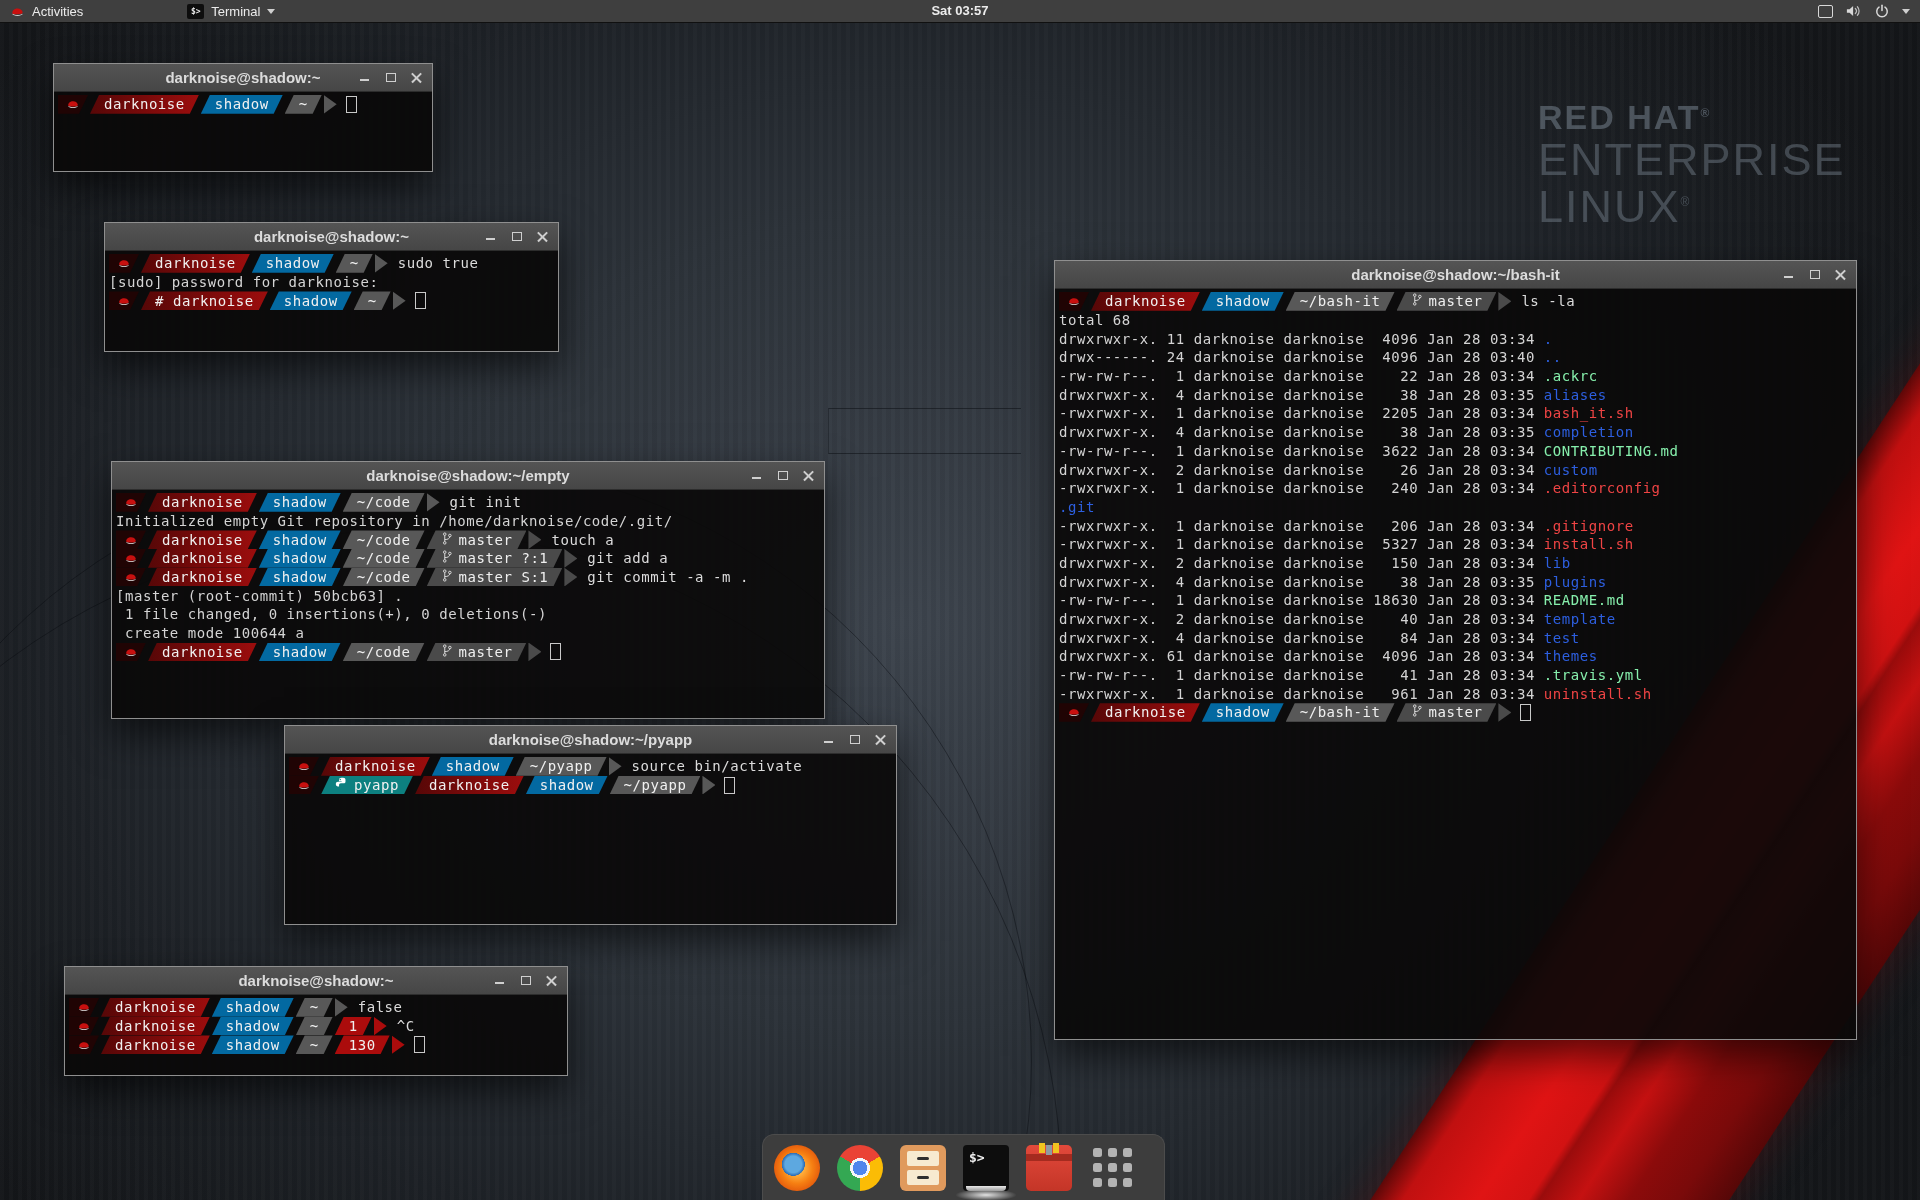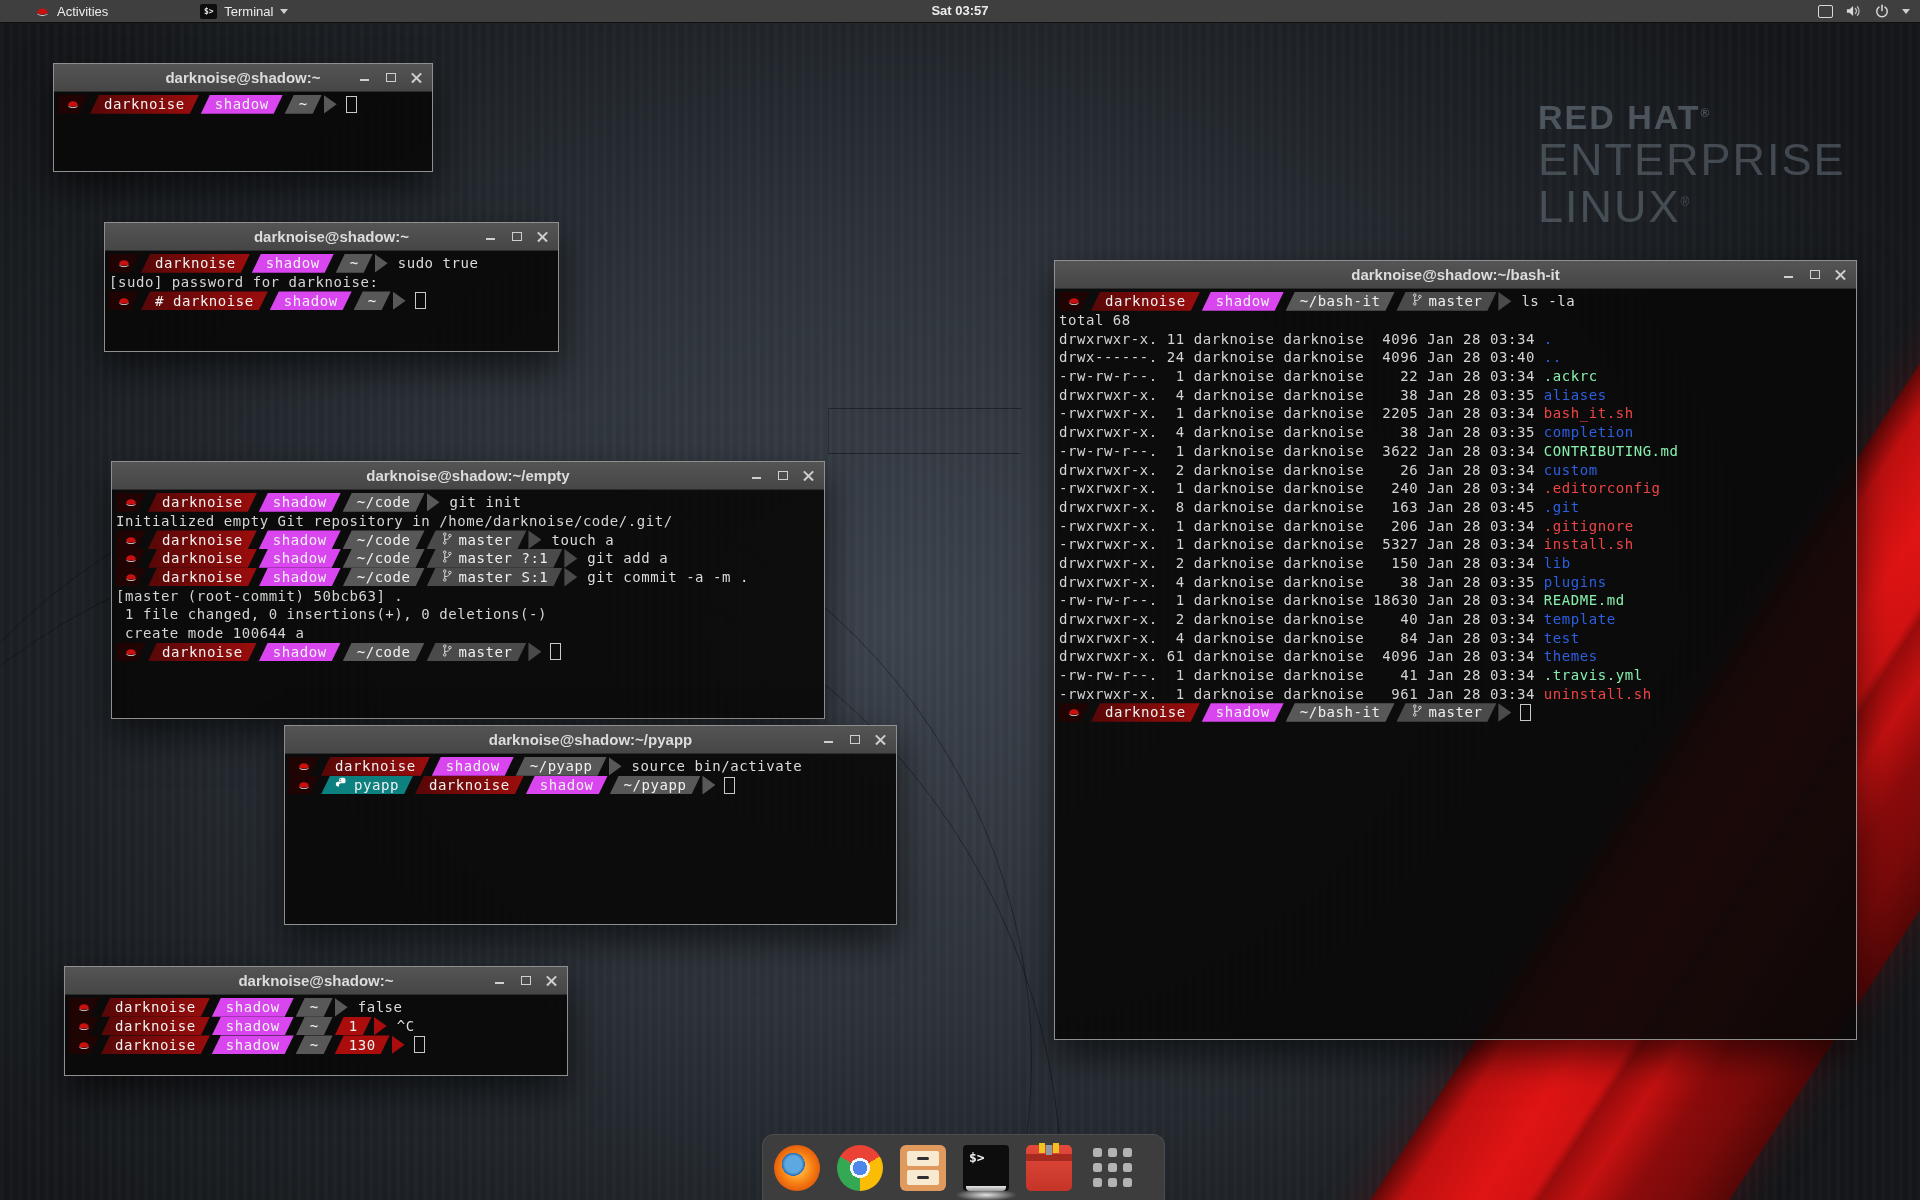--- a/index.html
+++ b/index.html
@@ -20,21 +20,21 @@
     background:linear-gradient(180deg,#5e0808 0,#c01010 9%,#e01414 30%,#d21212 44%,#9a0c0c 47%,#c51111 58%,#8c0b0b 72%,#7a0a0a 86%,#560707 100%);
     box-shadow:0 0 40px rgba(120,8,8,.35);}
   .logo{position:absolute;left:1538px;top:98px;z-index:2;color:rgba(150,165,180,.40);user-select:none;}
   .logo .l1{font-size:34px;font-weight:700;letter-spacing:2px;}
   .logo .l2,.logo .l3{font-size:45px;font-weight:300;letter-spacing:2px;color:rgba(150,165,180,.34);line-height:1.04;}
   .logo sup{font-size:12px;}
 
   
   .topbar{position:absolute;left:0;top:0;width:1920px;height:22px;background:#3f3f3f;
     border-bottom:1px solid #101010;z-index:50;display:flex;align-items:center;color:#ececec;font-size:13px;}
-  .tb-left{display:flex;align-items:center;gap:0;padding-left:27px;}
+  .tb-left{display:flex;align-items:center;gap:12px;padding-left:2px;}
   .activities{display:flex;align-items:center;gap:7px;padding:0 8px;height:22px;cursor:default;}
   .appmenu{display:flex;align-items:center;gap:7px;margin-left:78px;height:22px;padding:0 6px;}
   .term-mini{width:17px;height:15px;background:#0d0d0d;border-radius:2px;color:#e8e8e8;
     font:bold 8px/15px "DejaVu Sans Mono",monospace;text-align:center;}
   .caret-down{width:0;height:0;border-left:4px solid transparent;border-right:4px solid transparent;border-top:5px solid #cfcfcf;}
   .clock{position:absolute;left:50%;transform:translateX(-50%);top:0;height:22px;line-height:22px;font-weight:700;}
   .tb-right{position:absolute;right:10px;top:0;height:22px;display:flex;align-items:center;gap:13px;}
   .ico-window{width:13px;height:11px;border:1.6px solid #d8d8d8;border-radius:2px;}
   
   .window{position:absolute;border:1px solid #8f8f8f;box-shadow:0 16px 36px rgba(0,0,0,.6);z-index:10;}
@@ -51,21 +51,21 @@
     font-family:"DejaVu Sans Mono",monospace;font-size:14px;letter-spacing:.55px;color:#d4d4d4;
     padding:3px 0 0 4px;overflow:hidden;}
   .tline{display:flex;align-items:center;height:18.7px;white-space:nowrap;}
   .plain{white-space:pre;}
   .c-blue{color:#2d5fe0;} .c-green{color:#ef4444;} .c-white{color:#86efac;}
   .hatcell{display:inline-flex;align-items:center;justify-content:center;width:30px;height:18.7px;
     background:#200404;clip-path:polygon(0 0,100% 0,calc(100% - 9px) 100%,0 100%);}
   .seg{display:inline-flex;align-items:center;gap:6px;height:18.7px;padding:0 14px;margin-left:2px;color:#f0f0f0;
     clip-path:polygon(9px 0,100% 0,calc(100% - 9px) 100%,0 100%);}
   .seg-user{background:linear-gradient(90deg,#570707,#9c0d0d);}
-  .seg-host{background:#d946ef;}
+  .seg-host{background:#0369a1;}
   .seg-path{background:#585858;}
   .seg-branch{background:#4a4a4a;}
   .seg-status{background:#ab0c0c;}
   .seg-venv{background:#0d8080;}
   .cap{width:13px;height:18.7px;margin-left:2px;clip-path:polygon(0 0,100% 50%,0 100%);padding:0;}
   .cmd{margin-left:10px;color:#dcdcdc;}
   .cursor{display:inline-block;width:9px;height:15px;border:1.6px solid #c9c9c9;margin-left:9px;}
   
   .dock{position:absolute;left:762px;top:1134px;width:403px;height:66px;background:#3d3d3d;
     border:1px solid #4c4c4c;border-bottom:none;border-radius:12px 12px 0 0;z-index:40;
@@ -588,21 +588,20 @@
         </div>
         <div class="tline">
           <span class="plain">drwxrwxr-x.  2 darknoise darknoise    26 Jan 28 03:34 </span>
           <span class="plain c-blue">custom</span>
         </div>
         <div class="tline">
           <span class="plain">-rwxrwxr-x.  1 darknoise darknoise   240 Jan 28 03:34 </span>
           <span class="plain c-green">.editorconfig</span>
         </div>
         <div class="tline">
-          <span class="plain">drwxrwxr-x.  8 darknoise darknoise   163 Jan 28 03:45 </span>
           <span class="plain c-blue">.git</span>
         </div>
         <div class="tline">
           <span class="plain">-rwxrwxr-x.  1 darknoise darknoise   206 Jan 28 03:34 </span>
           <span class="plain c-green">.gitignore</span>
         </div>
         <div class="tline">
           <span class="plain">-rwxrwxr-x.  1 darknoise darknoise  5327 Jan 28 03:34 </span>
           <span class="plain c-green">install.sh</span>
         </div>

